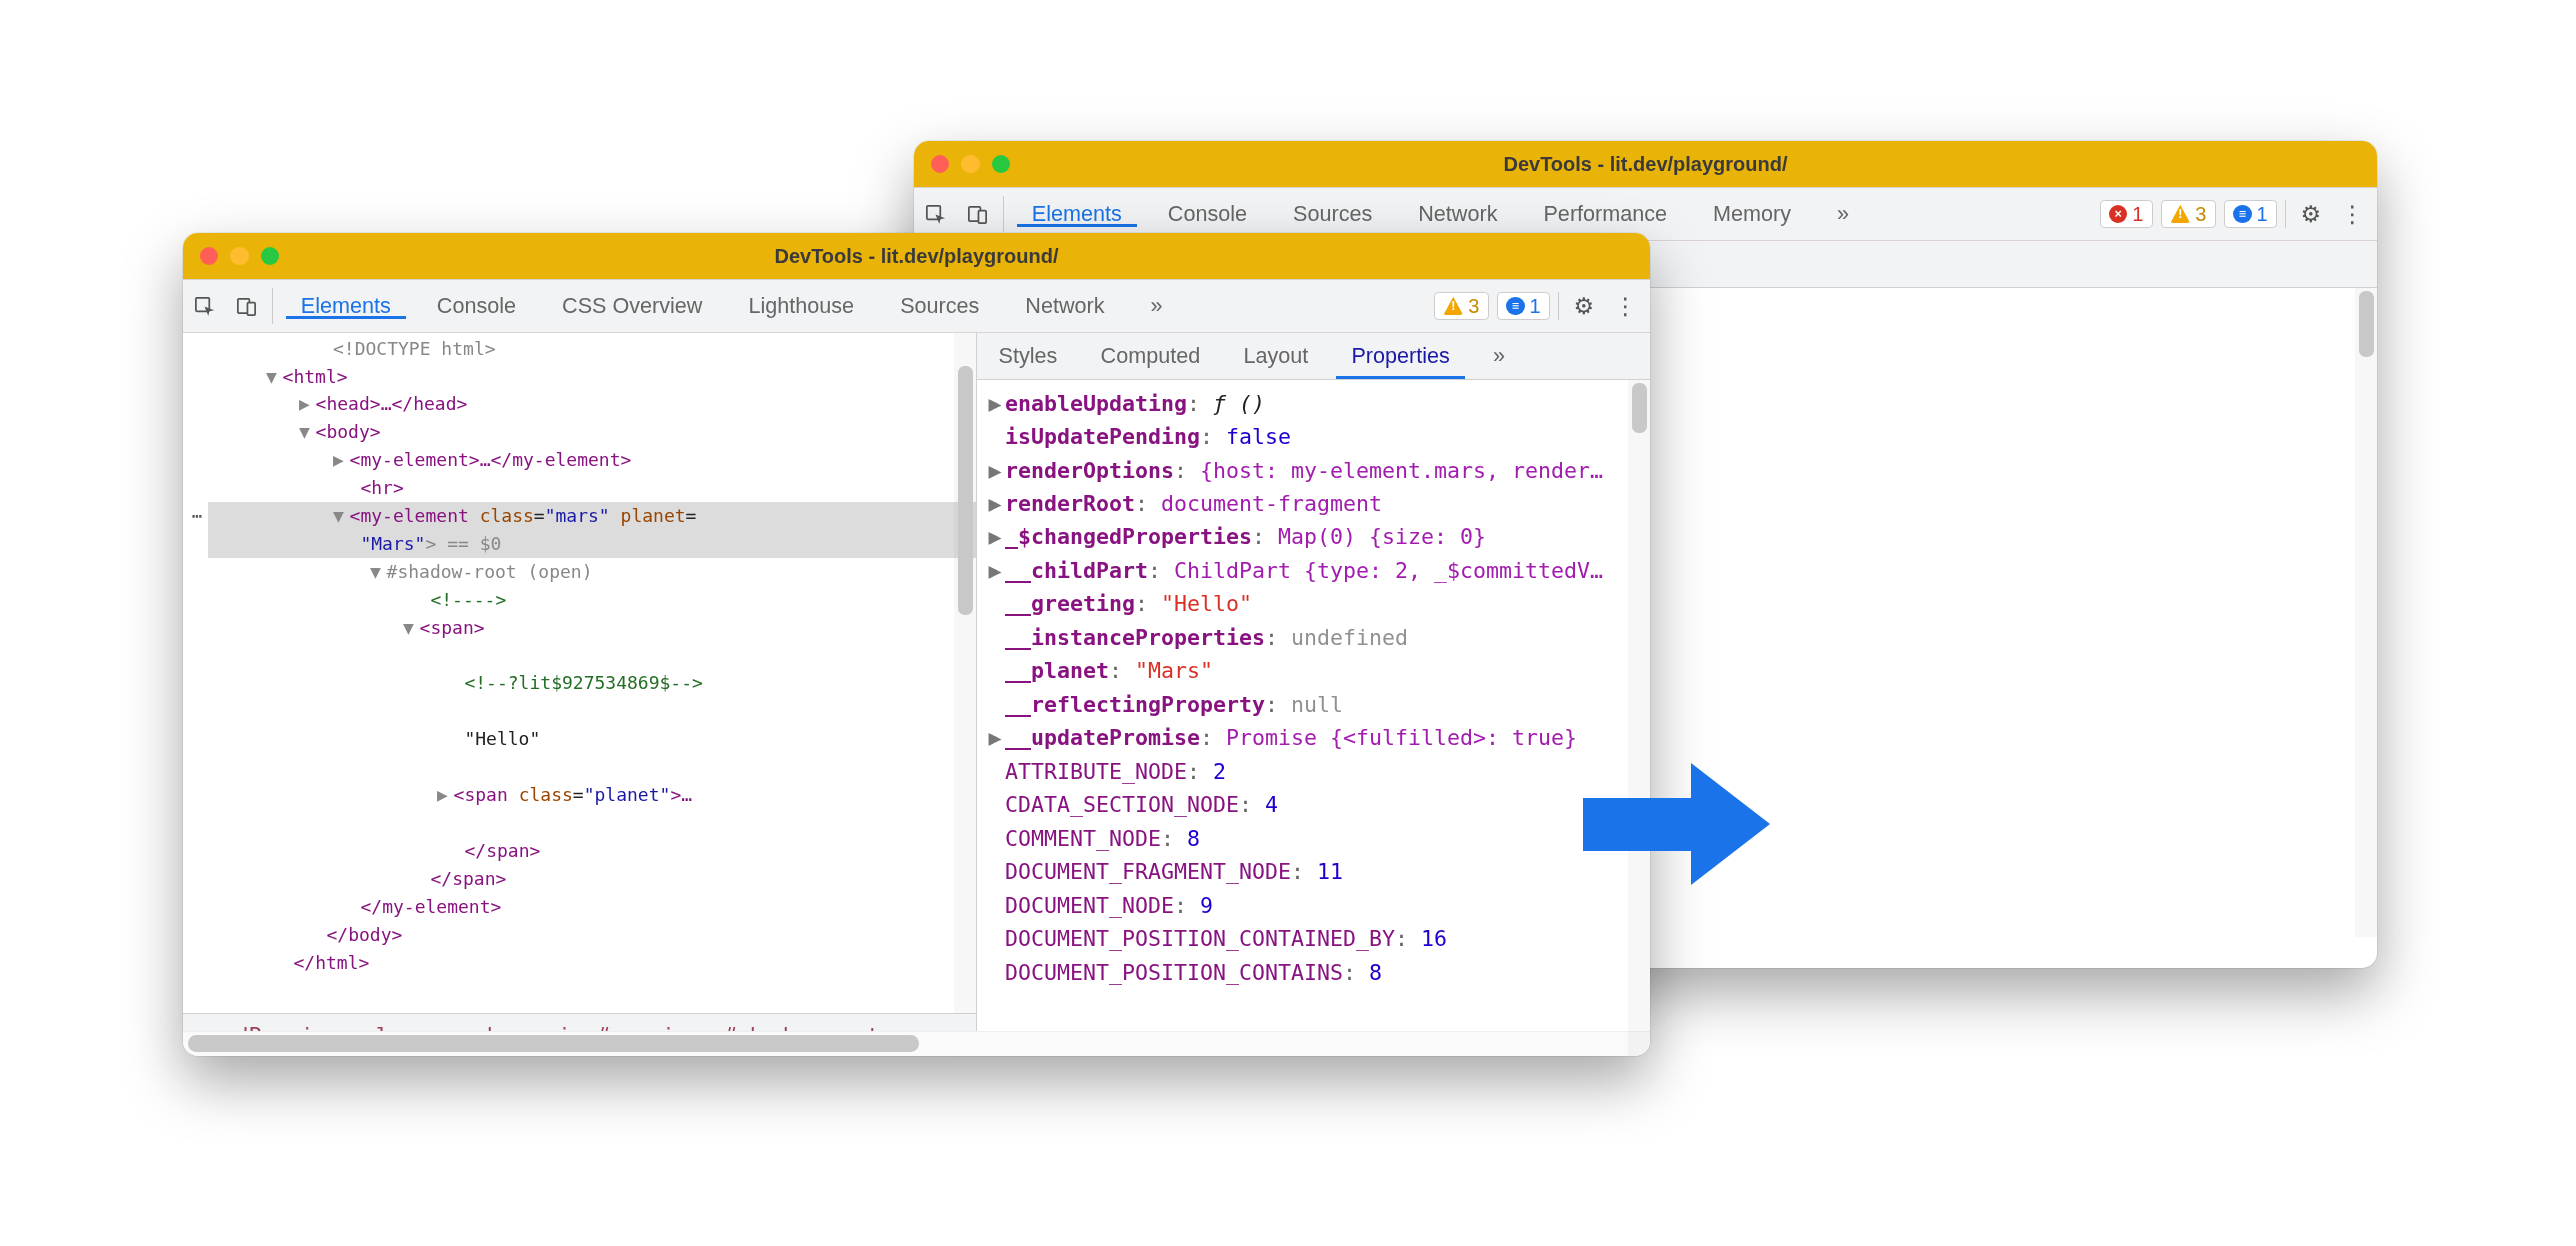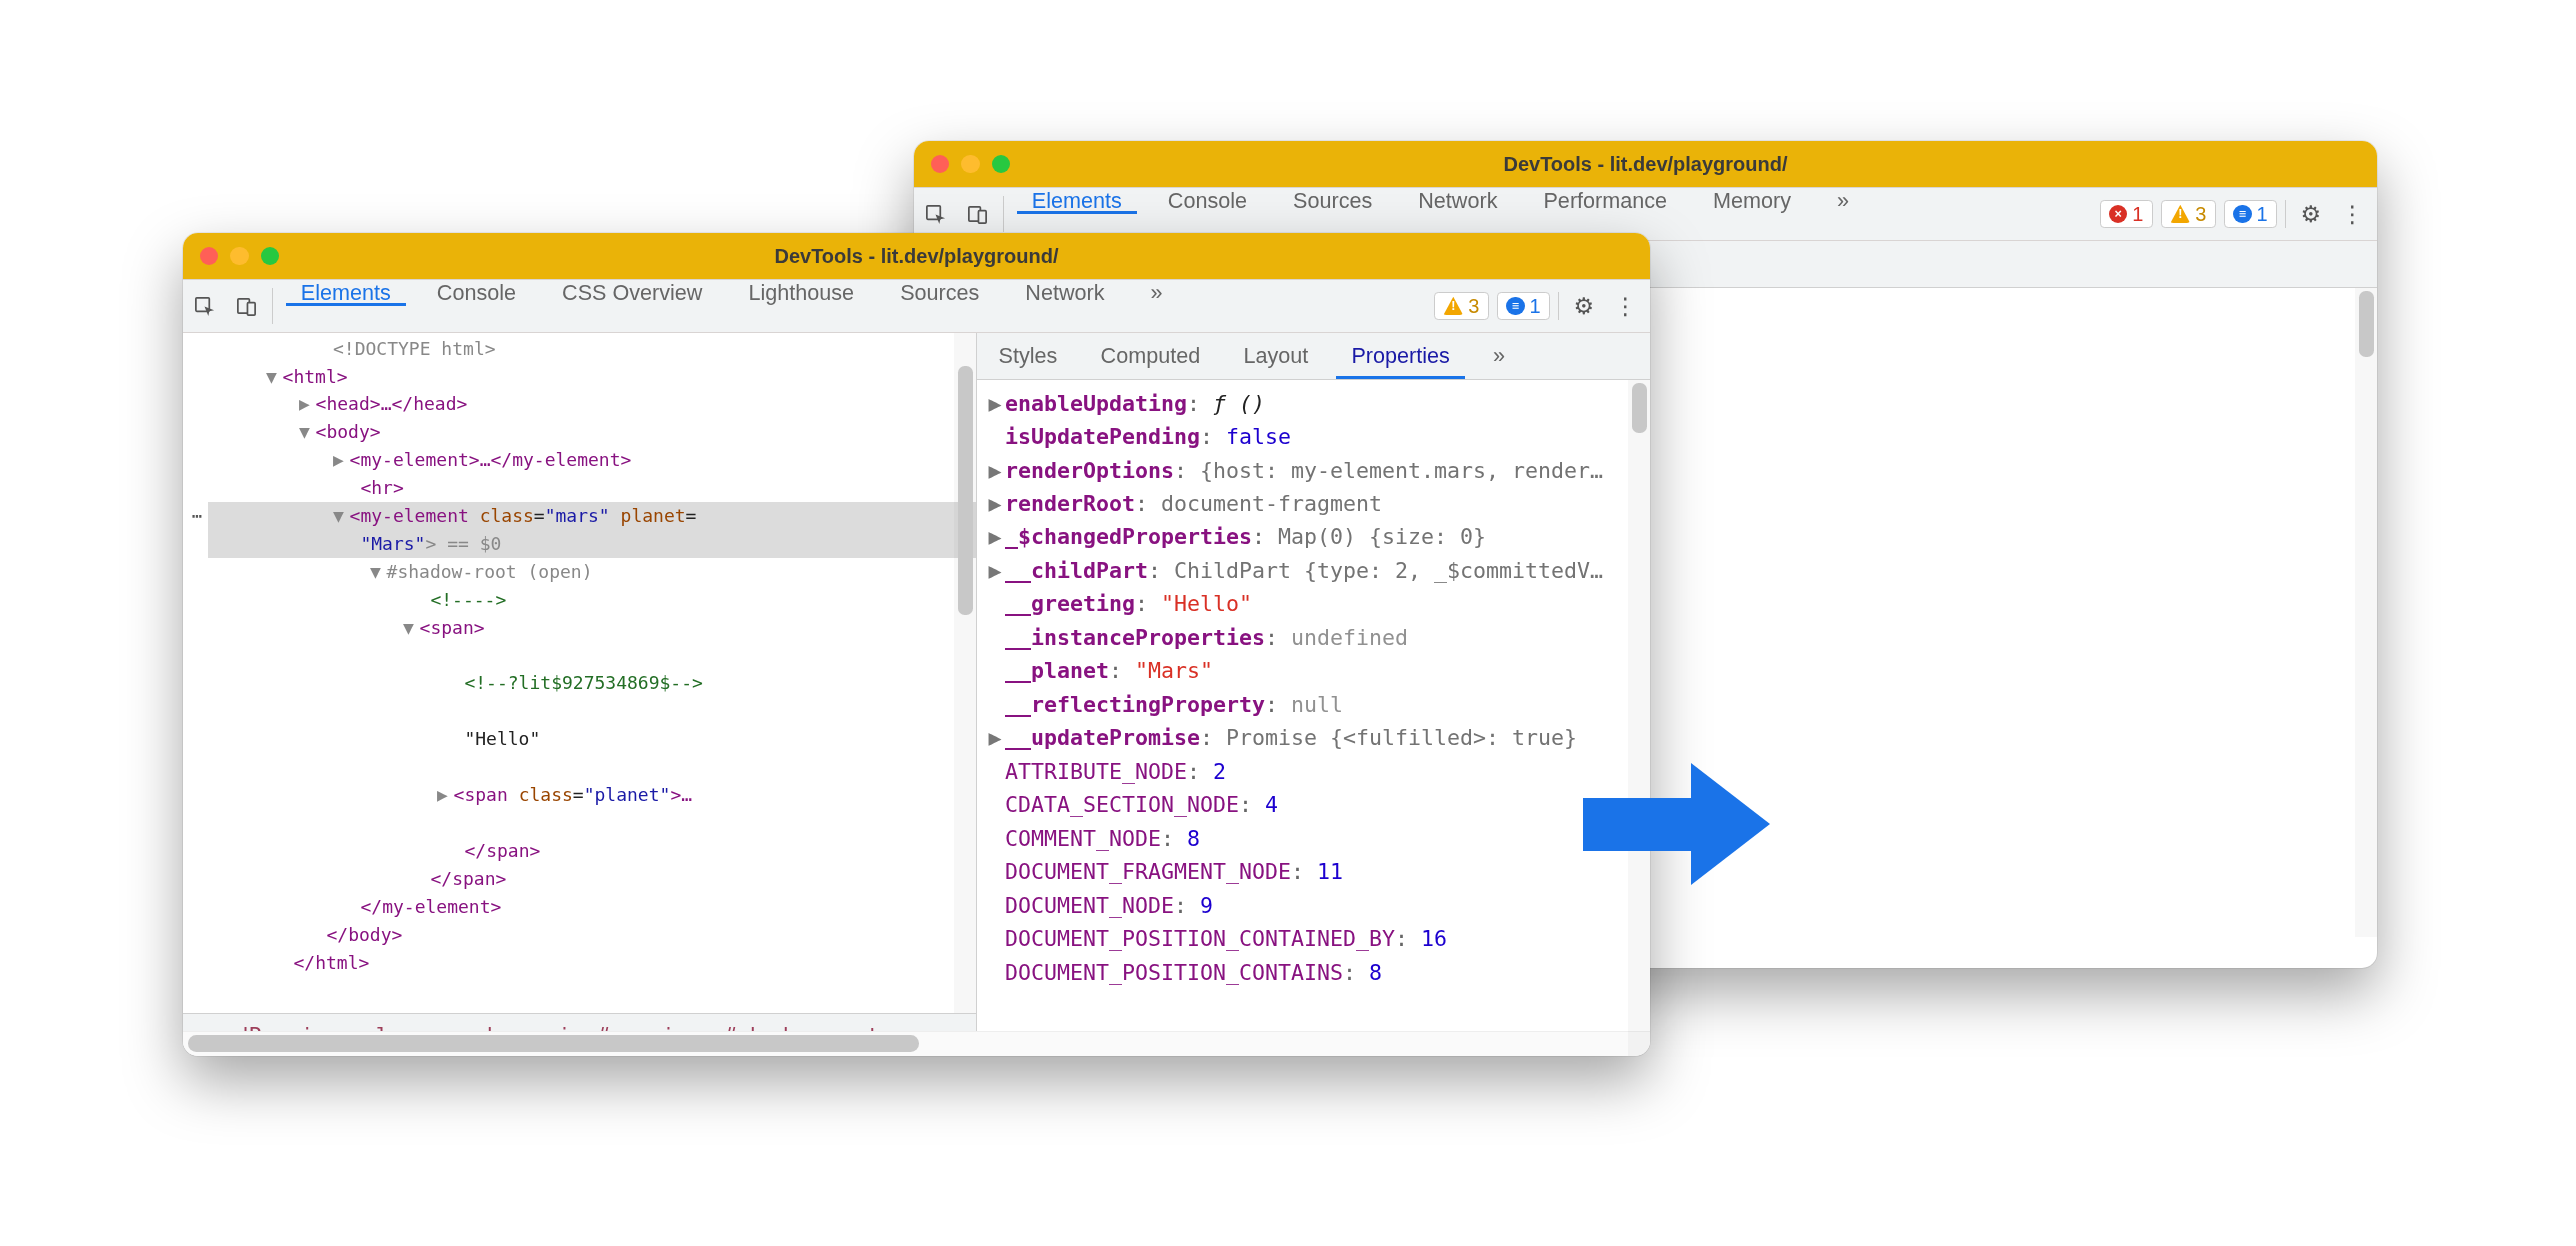--- a/index.html
+++ b/index.html
@@ -51,21 +51,21 @@
     align-items: stretch;
     border-bottom: 0.8px solid #d9d4d3;
     background: #f1f3f4;
     font-size: 21.6px;
     color: #666;
   }
   .toolbar .icon-btn {
     width: 42px; display:flex; align-items:center; justify-content:center;
     color:#555;
   }
-  .toolbar .tabs { display:flex; flex:1; align-items:flex-start; overflow:hidden; }
+  .toolbar .tabs { display:flex; flex:1; align-items:center; overflow:hidden; }
   .toolbar .tab {
     padding: 0 23px; display:flex; align-items:center;
     color:#666; position:relative; white-space:nowrap;
   }
   .toolbar .tab.active { color:#1a73e8; }
   .toolbar .tab.active::after {
     content:""; position:absolute; bottom:0; left:8.3px; right:8.3px;
     height:3.3px; background:#1a73e8;
   }
   .toolbar .right-tools { display:flex; align-items:center; padding:0 8.3px; gap:8.3px; }
@@ -141,21 +141,21 @@
   }
   .prop-row { white-space: nowrap; overflow:hidden; text-overflow:ellipsis; padding-left:23px; position:relative; }
   .exp { position:absolute; left:6.6px; top:0; color:#777; }
   .key { color:#881280; }
   .key.bold { font-weight:bold; }
   .val-str { color:#d93025; }
   .val-num { color:#1c00cf; }
   .val-bool { color:#1c00cf; }
   .val-null, .val-undef { color:#919191; }
   .val-fn { color:#222; font-style:italic; }
-  .val-obj { color:#737373; }
+  .val-obj { color:#a21caf; }
   .punc { color:#666; }
 
   .vscroll {
     position:absolute; top:0; right:0; width:21.6px; bottom:0;
     background:rgba(0,0,0,0.03);
   }
   .vscroll .thumb {
     position:absolute; left:3.3px; right:3.3px; background:#c8c8c8; border-radius:6.6px;
   }
   .window.right .body-split { flex-direction:column; }

